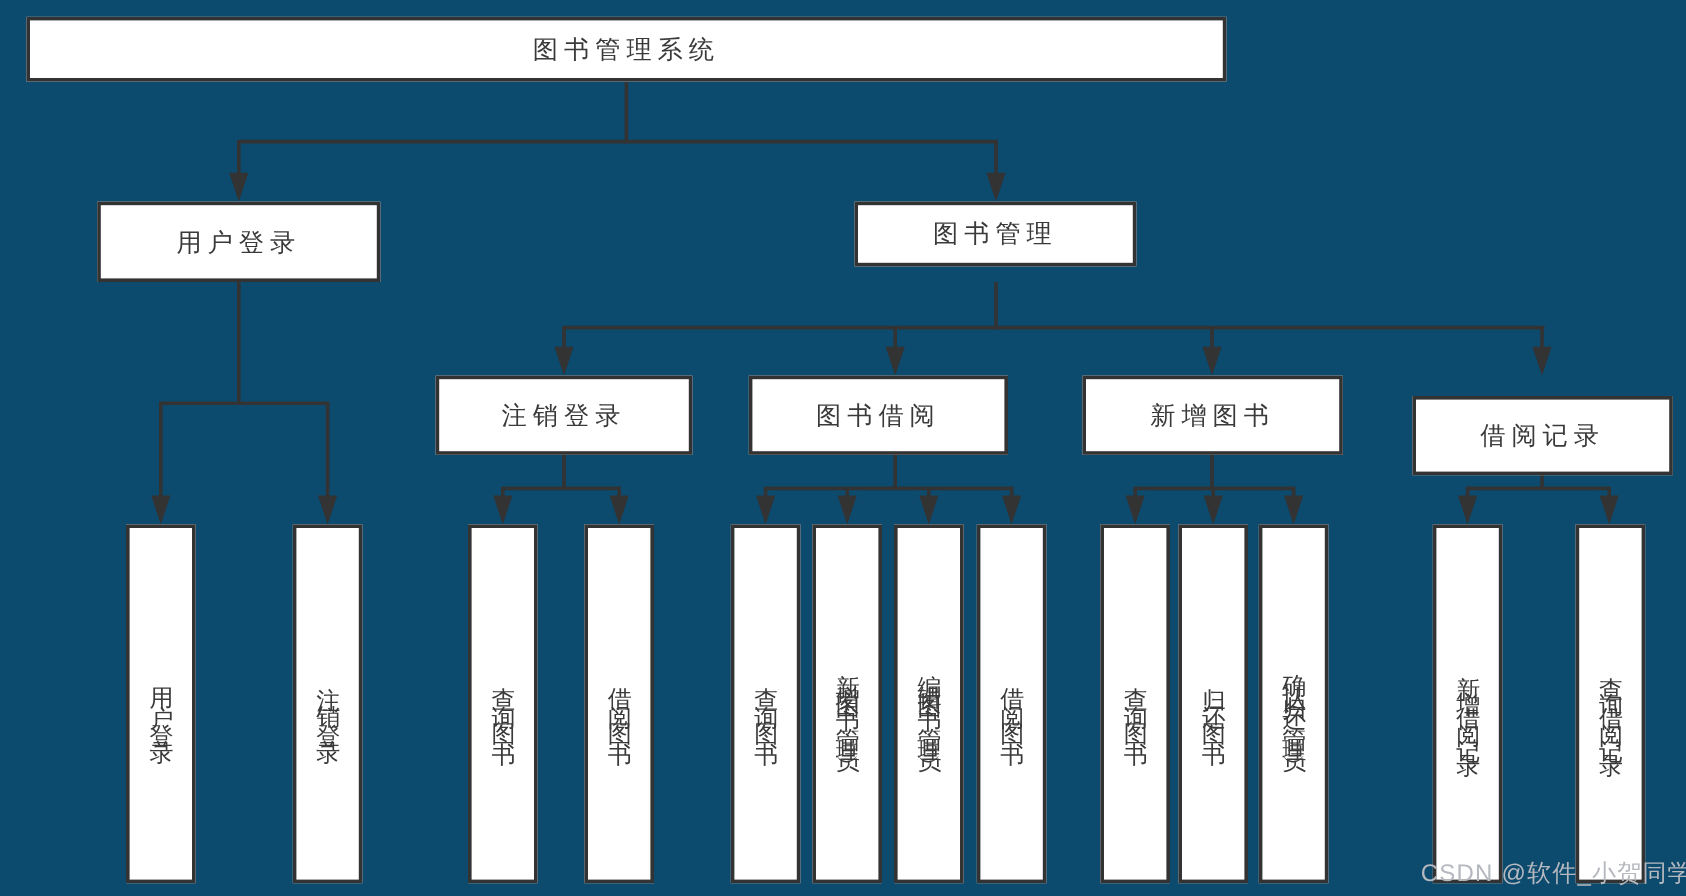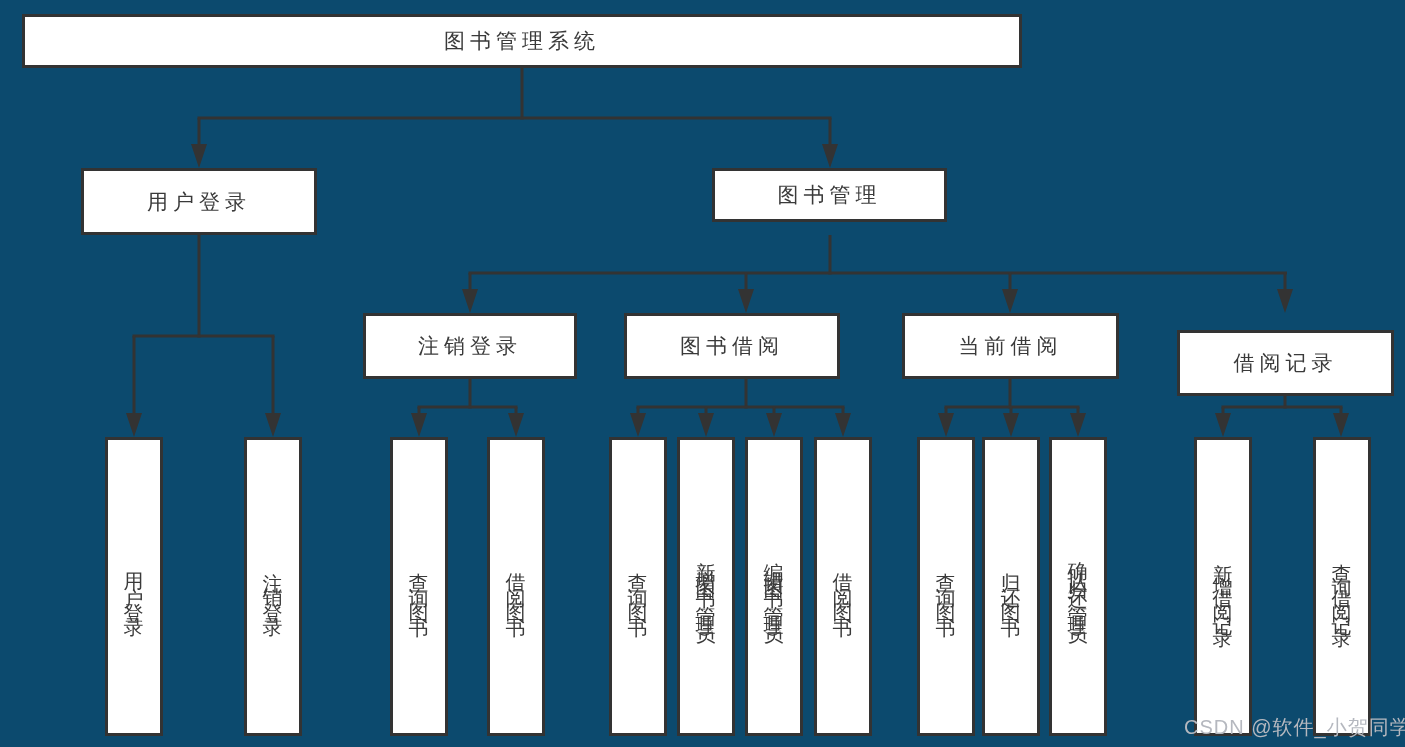--- a/index.html
+++ b/index.html
@@ -159,21 +159,21 @@
     <span class="hlabel">图书管理</span>
   </div>
 
   <div class="box" style="left:363px; top:313px; width:214px; height:66px;">
     <span class="hlabel">注销登录</span>
   </div>
   <div class="box" style="left:624px; top:313px; width:216px; height:66px;">
     <span class="hlabel">图书借阅</span>
   </div>
   <div class="box" style="left:902px; top:313px; width:217px; height:66px;">
-    <span class="hlabel">当前借阅</span>
+    <span class="hlabel">新增图书</span>
   </div>
   <div class="box" style="left:1177px; top:330px; width:217px; height:66px;">
     <span class="hlabel">借阅记录</span>
   </div>
 
   <div class="box leaf" style="left:105px;">
     <span class="vlabel">用户登录</span>
   </div>
   <div class="box leaf" style="left:244px;">
     <span class="vlabel">注销登录</span>

